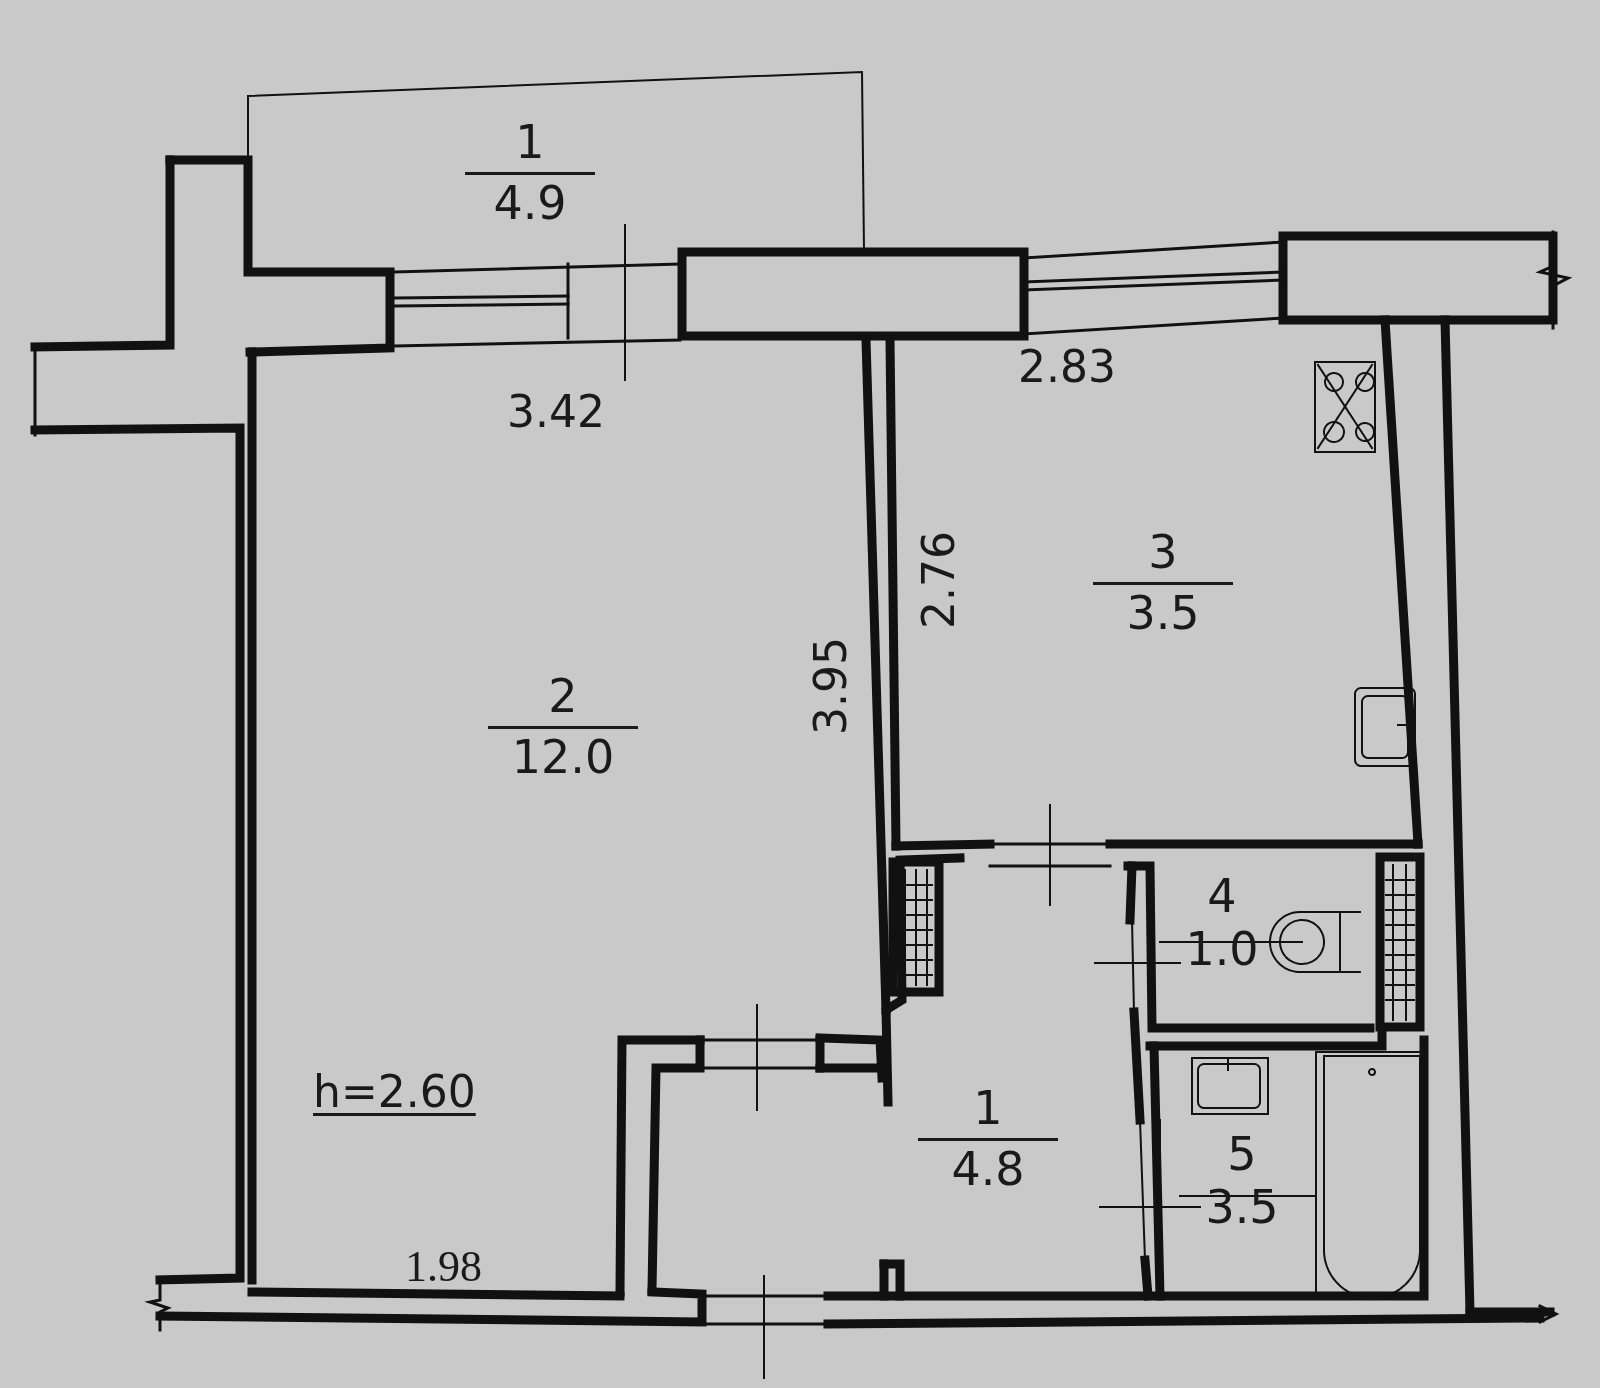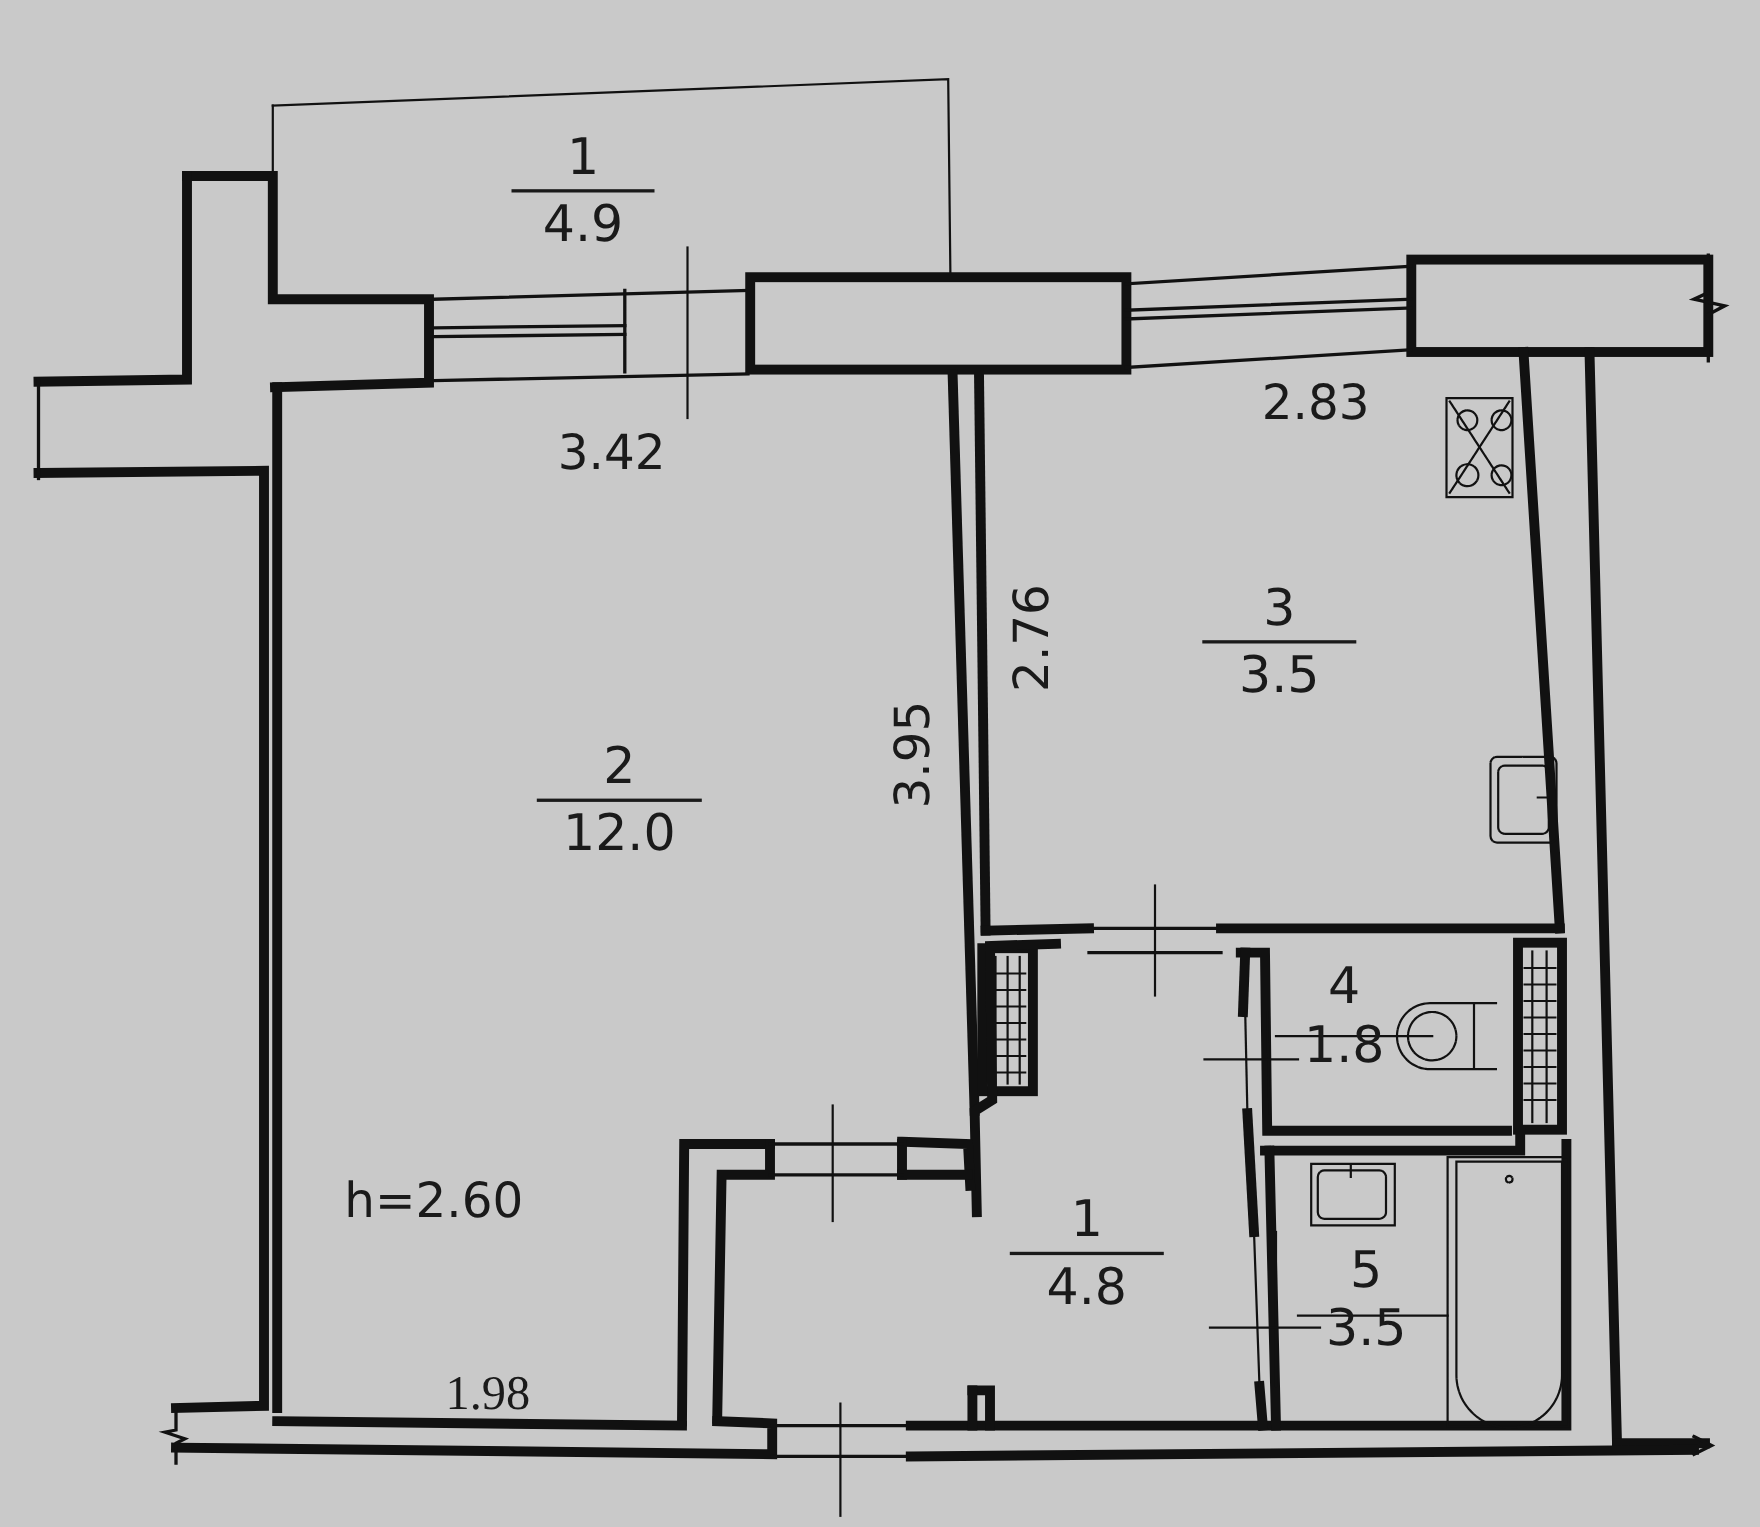--- a/index.html
+++ b/index.html
@@ -4,21 +4,21 @@
 <style>
   html, body { margin: 0; padding: 0; }
   body { width: 1600px; height: 1388px; background: #c9c9c9; overflow: hidden; position: relative; font-family: "DejaVu Sans", sans-serif; }
   #plan { position: absolute; left: 0; top: 0; width: 1600px; height: 1388px; }
   .lbl { position: absolute; color: #1a1a1a; font-family: "DejaVu Sans", sans-serif; font-size: 44px; line-height: 1; }
   .vert { transform: rotate(-90deg); transform-origin: center; }
   .room { position: absolute; text-align: center; color: #1a1a1a; font-size: 46px; line-height: 1.05; }
   .room .num { display: block; }
   .room .bar { display: block; height: 3px; background: #1a1a1a; margin: 6px 0 4px 0; }
   .room .area { display: block; }
-  .height-lbl { text-decoration-thickness: 3px; text-underline-offset: 6px; }
+  .height-lbl { text-decoration: underline; text-decoration-thickness: 3px; text-underline-offset: 6px; }
 </style>
 </head>
 <body>
 
 <svg id="plan" viewBox="0 0 1600 1388" xmlns="http://www.w3.org/2000/svg">
   <g fill="none" stroke="#111" stroke-linecap="square">
 
     <g>
       <polyline points="248,96 862,72 864,250" stroke-width="2"></polyline>
       <line x1="248" y1="96" x2="248" y2="160" stroke-width="2"></line>
@@ -196,31 +196,31 @@
   <span class="area">12.0</span>
 </div>
 <div class="room" style="left:1093px; top:528px; width:140px;">
   <span class="num">3</span>
   <span class="bar"></span>
   <span class="area">3.5</span>
 </div>
 <div class="room" style="left:1172px; top:872px; width:100px;">
   <span class="num">4</span>
   <span class="bar" style="visibility:hidden;height:1px;margin:2px 0;"></span>
-  <span class="area">1.8</span>
+  <span class="area">1.0</span>
 </div>
 <div class="room" style="left:1192px; top:1130px; width:100px;">
   <span class="num">5</span>
   <span class="bar" style="visibility:hidden;height:1px;margin:2px 0;"></span>
   <span class="area">3.5</span>
 </div>
 <div class="room" style="left:918px; top:1084px; width:140px;">
   <span class="num">1</span>
   <span class="bar"></span>
   <span class="area">4.8</span>
 </div>
 
 <div class="lbl" style="left:507px; top:370px;margin-top:20px;">3.42</div>
-<div class="lbl" style="left:1147px; top:345px;">2.83</div>
+<div class="lbl" style="left:1018px; top:345px;">2.83</div>
 <div class="lbl vert" style="left:890px; top:558px;">2.76</div>
 <div class="lbl vert" style="left:782px; top:664px;">3.95</div>
 <div class="lbl" style="left:405px; top:1245px;font-family:Liberation Serif, serif;">1.98</div>
 <div class="lbl height-lbl" style="left:313px; top:1070px;">h=2.60</div>
 
 </body></html>

